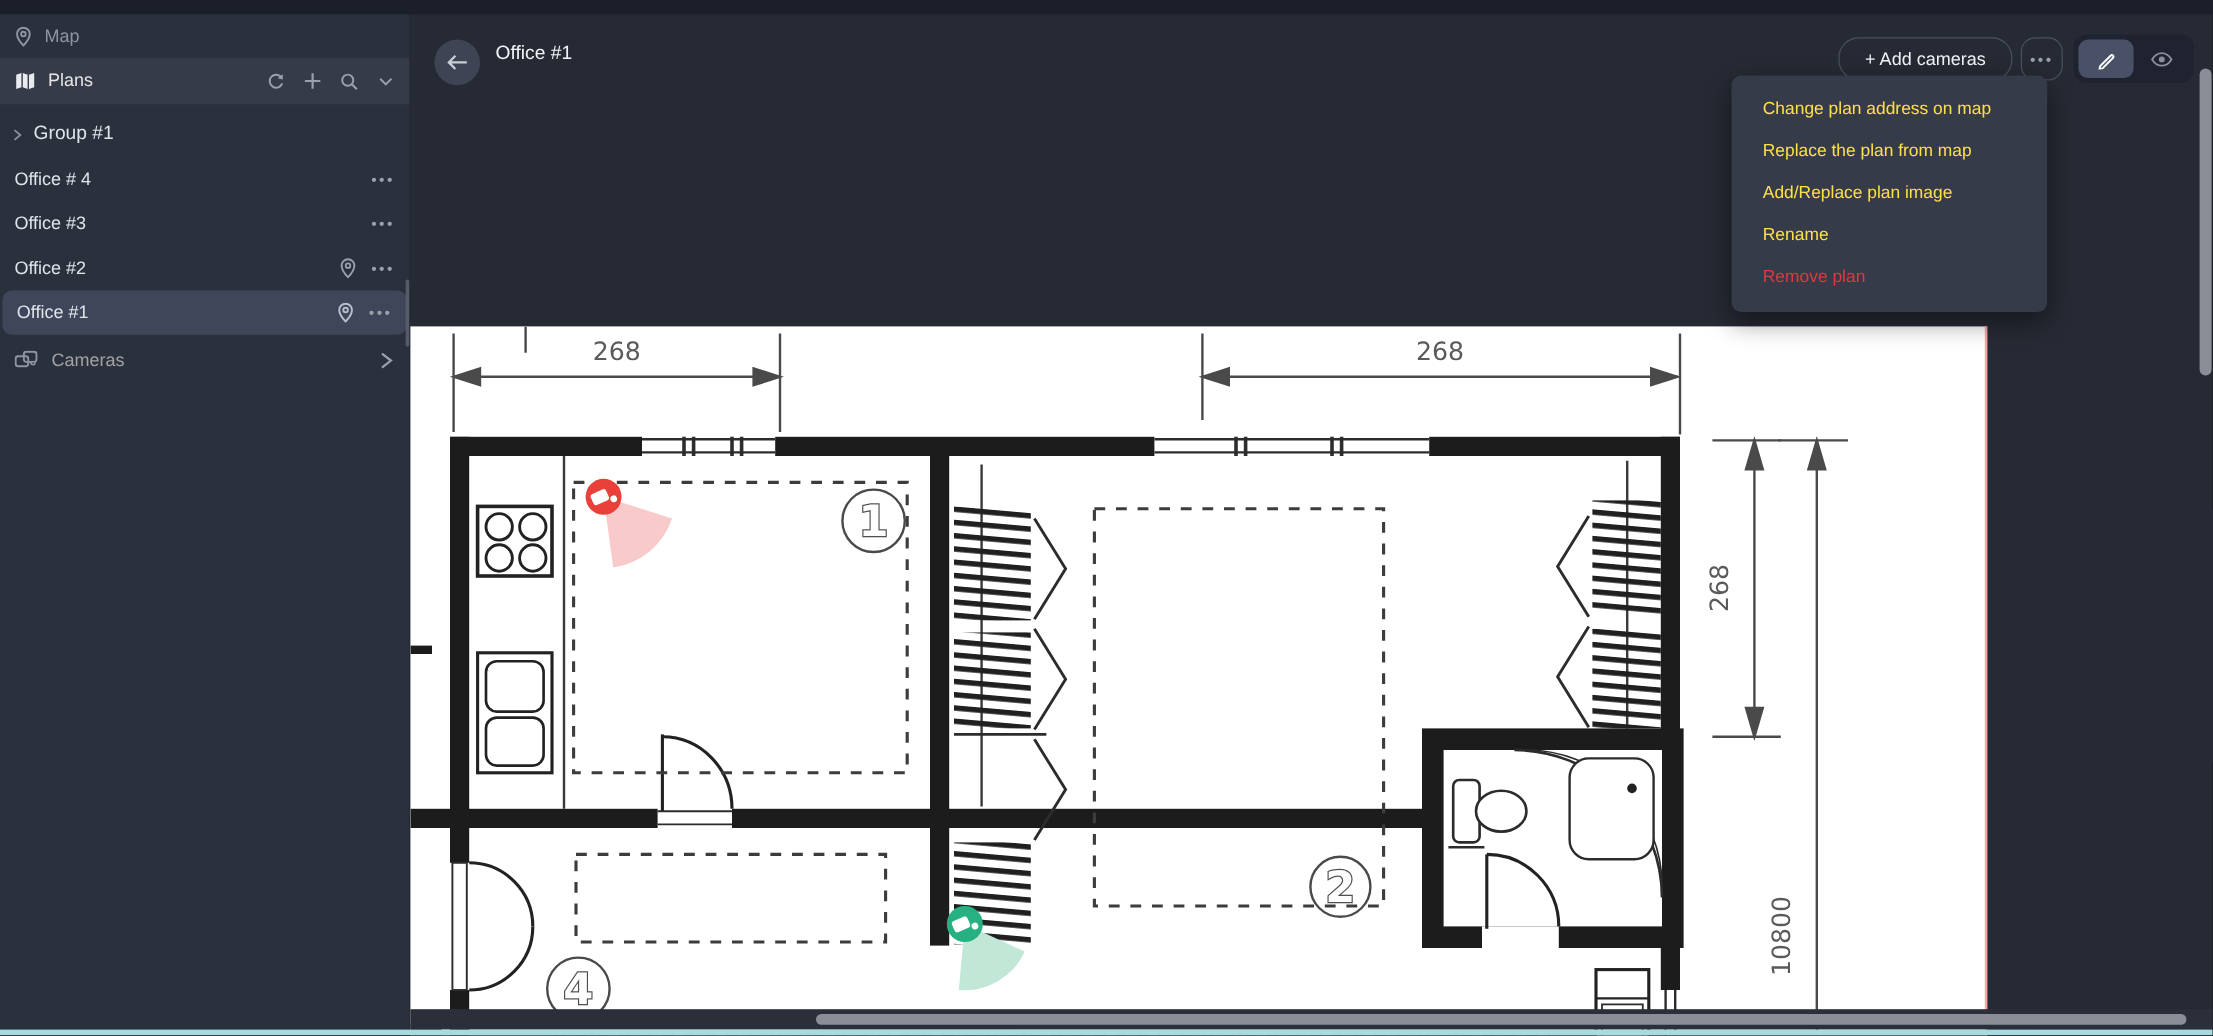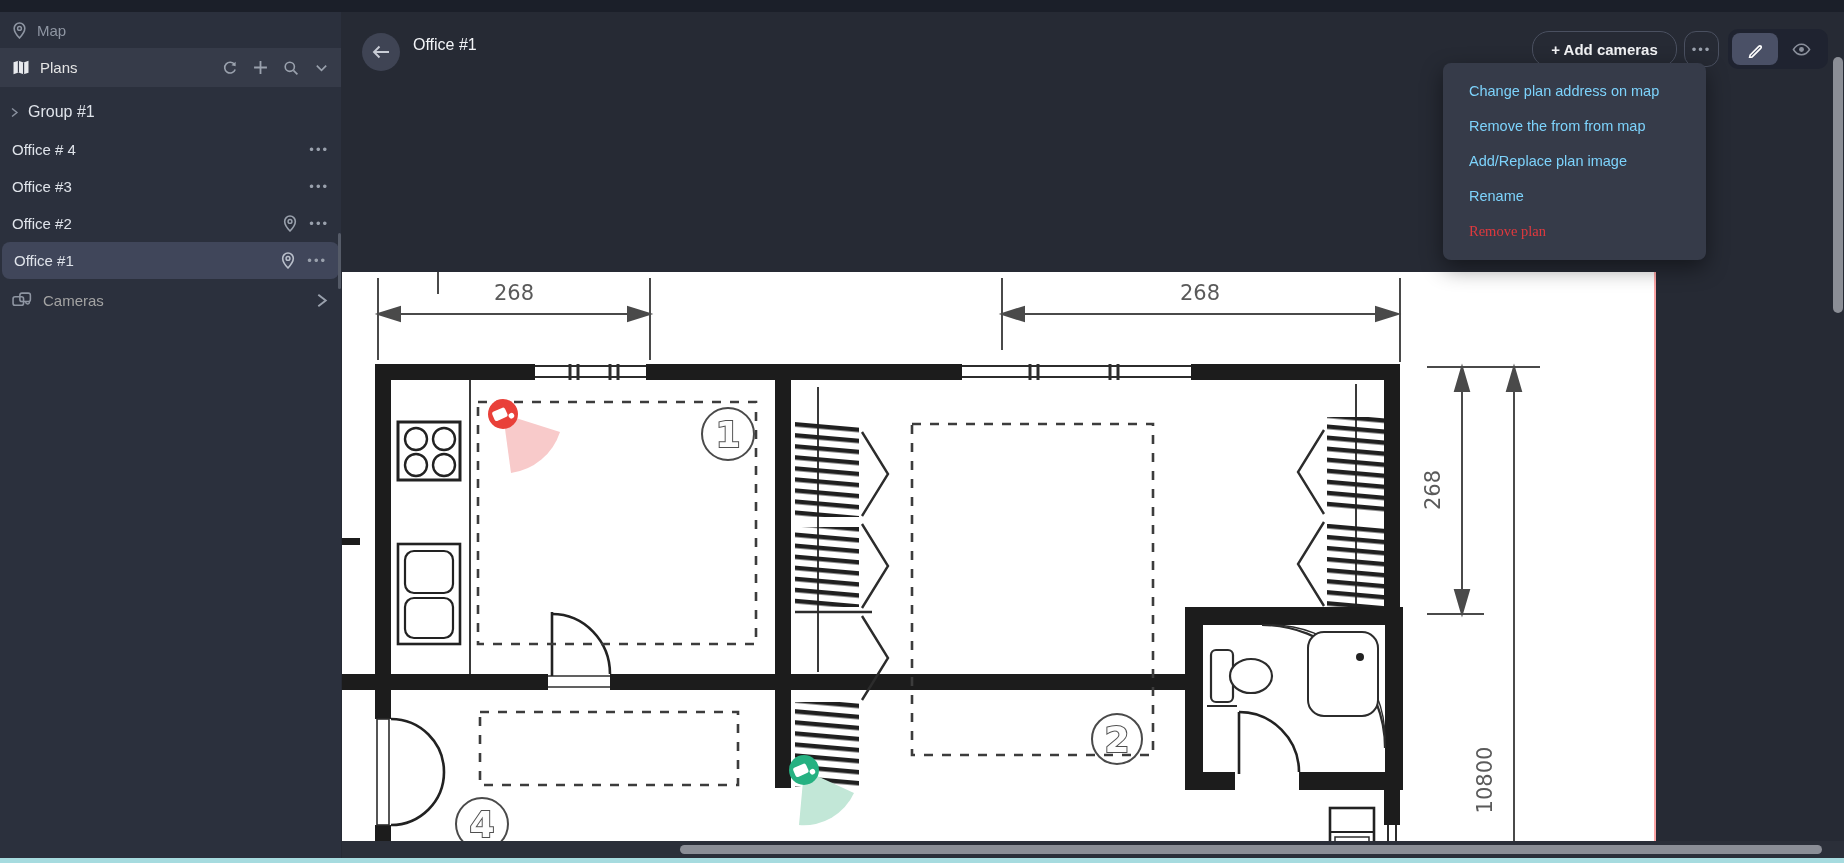--- a/index.html
+++ b/index.html
@@ -27,38 +27,38 @@
   .row-cameras { height:42px; color:#a3a3a3; }
   .side-scroll { position:absolute; left:338px; top:221px; width:3px; height:56px; background:#555b68; border-radius:2px; }
   .icon { flex:0 0 auto; display:inline-flex; align-items:center; justify-content:center; }
 
   
   .back-btn { position:absolute; left:362px; top:33px; width:38px; height:38px; border-radius:50%;
               background:#3f4454; display:flex; align-items:center; justify-content:center; cursor:pointer; }
   .page-title { position:absolute; left:413px; top:36px; font-size:16px; color:#f2f4f7; }
   .btn { position:absolute; border:1px solid #4a5060; color:#f2f3f5; background:transparent;
          display:flex; align-items:center; justify-content:center; cursor:pointer; font-size:15px; }
-  .btn-add { left:1532px; top:31px; width:145px; height:36px; border-radius:17px;font-weight:bold; }
+  .btn-add { left:1532px; top:31px; width:145px; height:36px; border-radius:17px; }
   .btn-dots { left:1684px; top:31px; width:35px; height:36px; border-radius:12px; }
   .segmented { position:absolute; left:1728px; top:29px; width:100px; height:40px; background:#1f2330;
                border-radius:10px; display:flex; align-items:center; padding:4px; }
   .seg { width:48px; height:32px; display:flex; align-items:center; justify-content:center;
          border-radius:8px; cursor:pointer; }
   .seg.active { background:#4a5066; }
 
   
   .plan { position:absolute; left:342px; top:240px; width:1314px; height:600px; background:#ffffff;
           border-right:2px solid #fca5a5;margin-top:32px; }
   .plan svg { display:block; }
 
   
   .menu { position:absolute; left:1443px; top:63px; width:263px; background:#363b49; border-radius:8px;
           padding:11px 0; box-shadow:0 8px 22px rgba(0,0,0,.45); z-index:5; }
-  .menu-item { height:35px; line-height:35px; padding-left:26px; font-size:14.5px; color:#7dd3fc; cursor:pointer; white-space:nowrap; }
-  .menu-item.danger { color:#e0393e;font-family:Liberation Serif, serif; }
+  .menu-item { height:35px; line-height:35px; padding-left:26px; font-size:14.5px; color:#fde047; cursor:pointer; white-space:nowrap; }
+  .menu-item.danger { color:#e0393e; }
 
   
   .h-track { position:absolute; left:342px; top:841px; width:1502px; height:17px; background:#2b2f39; }
   .h-thumb { position:absolute; left:680px; top:845px; width:1142px; height:9px; background:#8b8e96; border-radius:5px; cursor:pointer; }
   .v-thumb { position:absolute; left:1833px; top:57px; width:10px; height:256px; background:#8b8e96; border-radius:5px; cursor:pointer; }
   .bottom-line { position:absolute; left:0; top:858px; width:1844px; height:5px; }
 </style>
 </head>
 <body>
 
@@ -373,21 +373,21 @@
         <g transform="rotate(-24 462 498)">
           <rect x="452" y="492" width="14" height="10" rx="2.5" fill="#ffffff"></rect>
           <circle cx="469" cy="503" r="2.8" fill="#ffffff"></circle>
         </g>
       </g>
     </svg>
   </div>
 
   <div class="menu">
     <div class="menu-item">Change plan address on map</div>
-    <div class="menu-item">Remove the from from map</div>
+    <div class="menu-item">Replace the plan from map</div>
     <div class="menu-item">Add/Replace plan image</div>
     <div class="menu-item">Rename</div>
     <div class="menu-item danger">Remove plan</div>
   </div>
 
   <div class="h-track"></div>
   <div class="h-thumb"></div>
   <div class="v-thumb"></div>
   <div class="bottom-line" style="background: rgb(166, 219, 223);"></div>
 </div>

